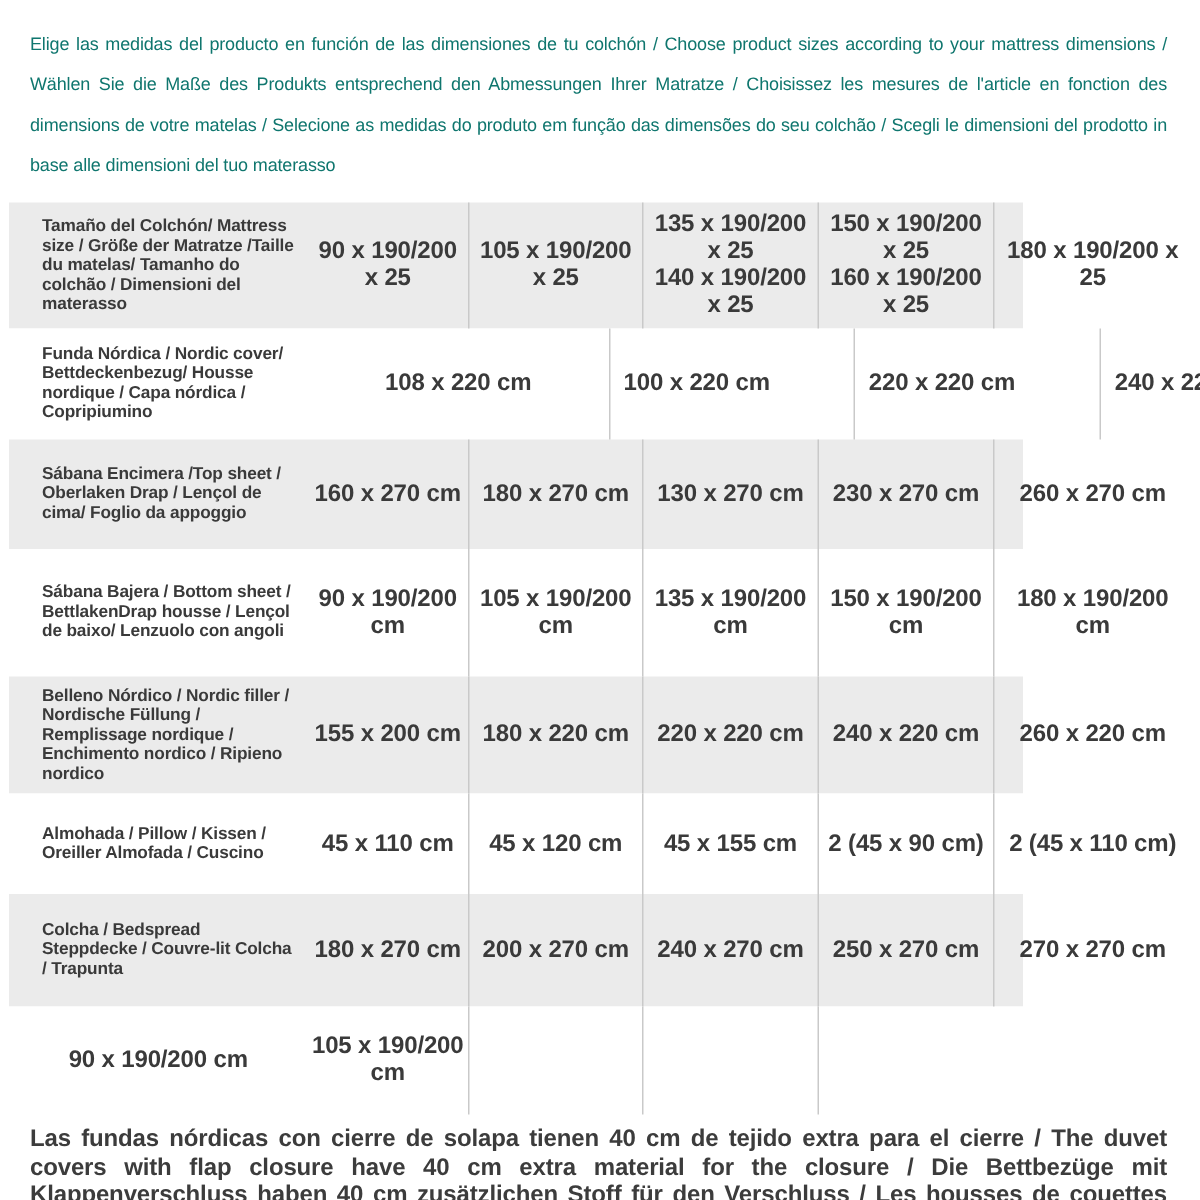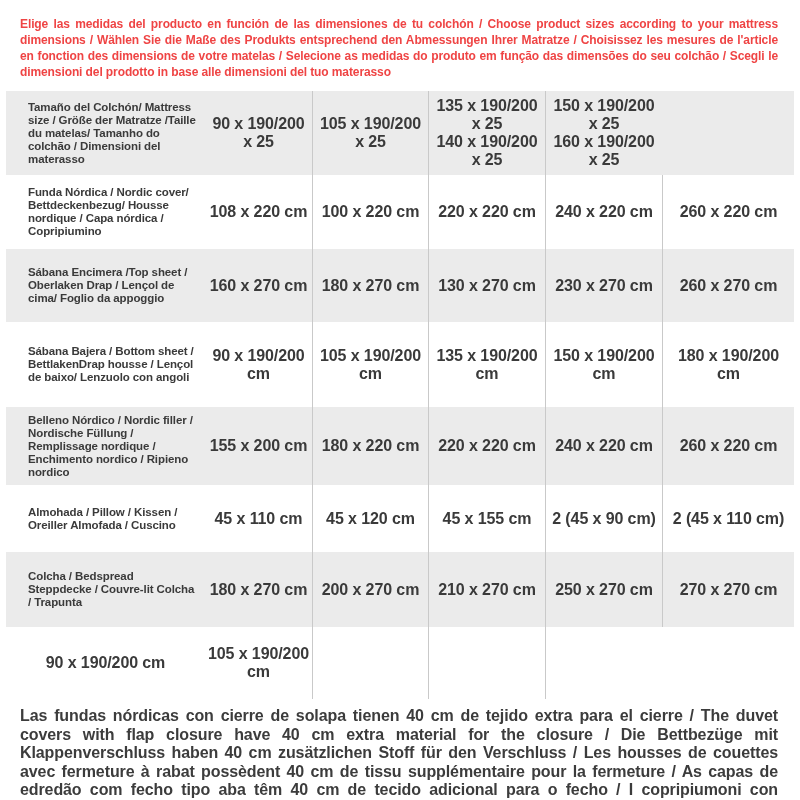--- a/index.html
+++ b/index.html
@@ -12,52 +12,52 @@
     color: #3a3a3a;
     overflow: hidden;
   }
   .page {
     width: 800px;
     height: 800px;
     box-sizing: border-box;
   }
   .intro {
     margin: 16px 22px 11px 20px;
-    font-weight: bold;
+    font-weight: normal;
     font-size: 12px;
-    line-height: 16px;
+    line-height: 27px;
     text-align: justify;
     letter-spacing: -0.1px;
-    color: #ef4444;
+    color: #0f766e;
     font-stretch: condensed;
   }
   .footnote {
     margin: 8px 22px 0 20px;
     font-weight: bold;
     font-size: 16px;
     line-height: 18.5px;
     text-align: justify;
     letter-spacing: -0.1px;
     color: #3c3c3c;
     font-stretch: condensed;
   }
   .size-table {
     margin: 0 6px;
     width: 788px;
   }
   .trow {
     display: grid;
     grid-template-columns: 199px 107px 116px 117px 117px 132px;
-    width: 788px;
+    width: 676px;
     box-sizing: border-box;
   }
   .trow.shaded { background: #ebebeb; }
   .trow.plain  { background: #ffffff; }
   .trow:nth-child(1) { min-height: 80px; }
-  .trow:nth-child(2) { min-height: 74px; }
+  .trow:nth-child(2) { min-height: 74px; gap: 47px; }
   .trow:nth-child(3) { min-height: 73px; }
   .trow:nth-child(4) { min-height: 85px; }
   .trow:nth-child(5) { min-height: 78px; }
   .trow:nth-child(6) { min-height: 67px; }
   .trow:nth-child(7) { min-height: 75px; }
   .trow:nth-child(8) { min-height: 72px; }
   .cell {
     display: flex;
     align-items: center;
     justify-content: center;
@@ -90,20 +90,21 @@
 
   <div class="size-table" id="size-table">
       <div class="trow shaded">
         <div class="cell label-cell">Tamaño del Colchón/ Mattress size / Größe der Matratze /Taille du matelas/ Tamanho do colchão / Dimensioni del materasso</div>
         <div class="cell value-cell">90 x 190/200 x 25</div>
         <div class="cell value-cell">105 x 190/200 x 25</div>
         <div class="cell value-cell">135 x 190/200 x 25
 140 x 190/200 x 25</div>
         <div class="cell value-cell">150 x 190/200 x 25
 160 x 190/200 x 25</div>
+        <div class="cell value-cell">180 x 190/200 x 25</div>
       </div>
       <div class="trow plain">
         <div class="cell label-cell">Funda Nórdica /  Nordic cover/ Bettdeckenbezug/ Housse nordique  / Capa nórdica / Copripiumino</div>
         <div class="cell value-cell">108 x 220 cm</div>
         <div class="cell value-cell">100 x 220 cm</div>
         <div class="cell value-cell">220 x 220 cm</div>
         <div class="cell value-cell">240 x 220 cm</div>
         <div class="cell value-cell">260 x 220 cm</div>
       </div>
       <div class="trow shaded">
@@ -135,21 +136,21 @@
         <div class="cell value-cell">45 x 110 cm</div>
         <div class="cell value-cell">45 x 120 cm</div>
         <div class="cell value-cell">45 x 155 cm</div>
         <div class="cell value-cell">2 (45 x 90 cm)</div>
         <div class="cell value-cell">2 (45 x 110 cm)</div>
       </div>
       <div class="trow shaded">
         <div class="cell label-cell">Colcha / Bedspread Steppdecke / Couvre-lit Colcha / Trapunta</div>
         <div class="cell value-cell">180 x 270 cm</div>
         <div class="cell value-cell">200 x 270 cm</div>
-        <div class="cell value-cell">210 x 270 cm</div>
+        <div class="cell value-cell">240 x 270 cm</div>
         <div class="cell value-cell">250 x 270 cm</div>
         <div class="cell value-cell">270 x 270 cm</div>
       </div>
       <div class="trow plain">
         <div class="cell value-cell">90 x 190/200 cm</div>
         <div class="cell value-cell">105 x 190/200 cm</div>
         <div class="cell value-cell"></div>
         <div class="cell value-cell"></div>
         <div class="cell value-cell"></div>
       </div>

